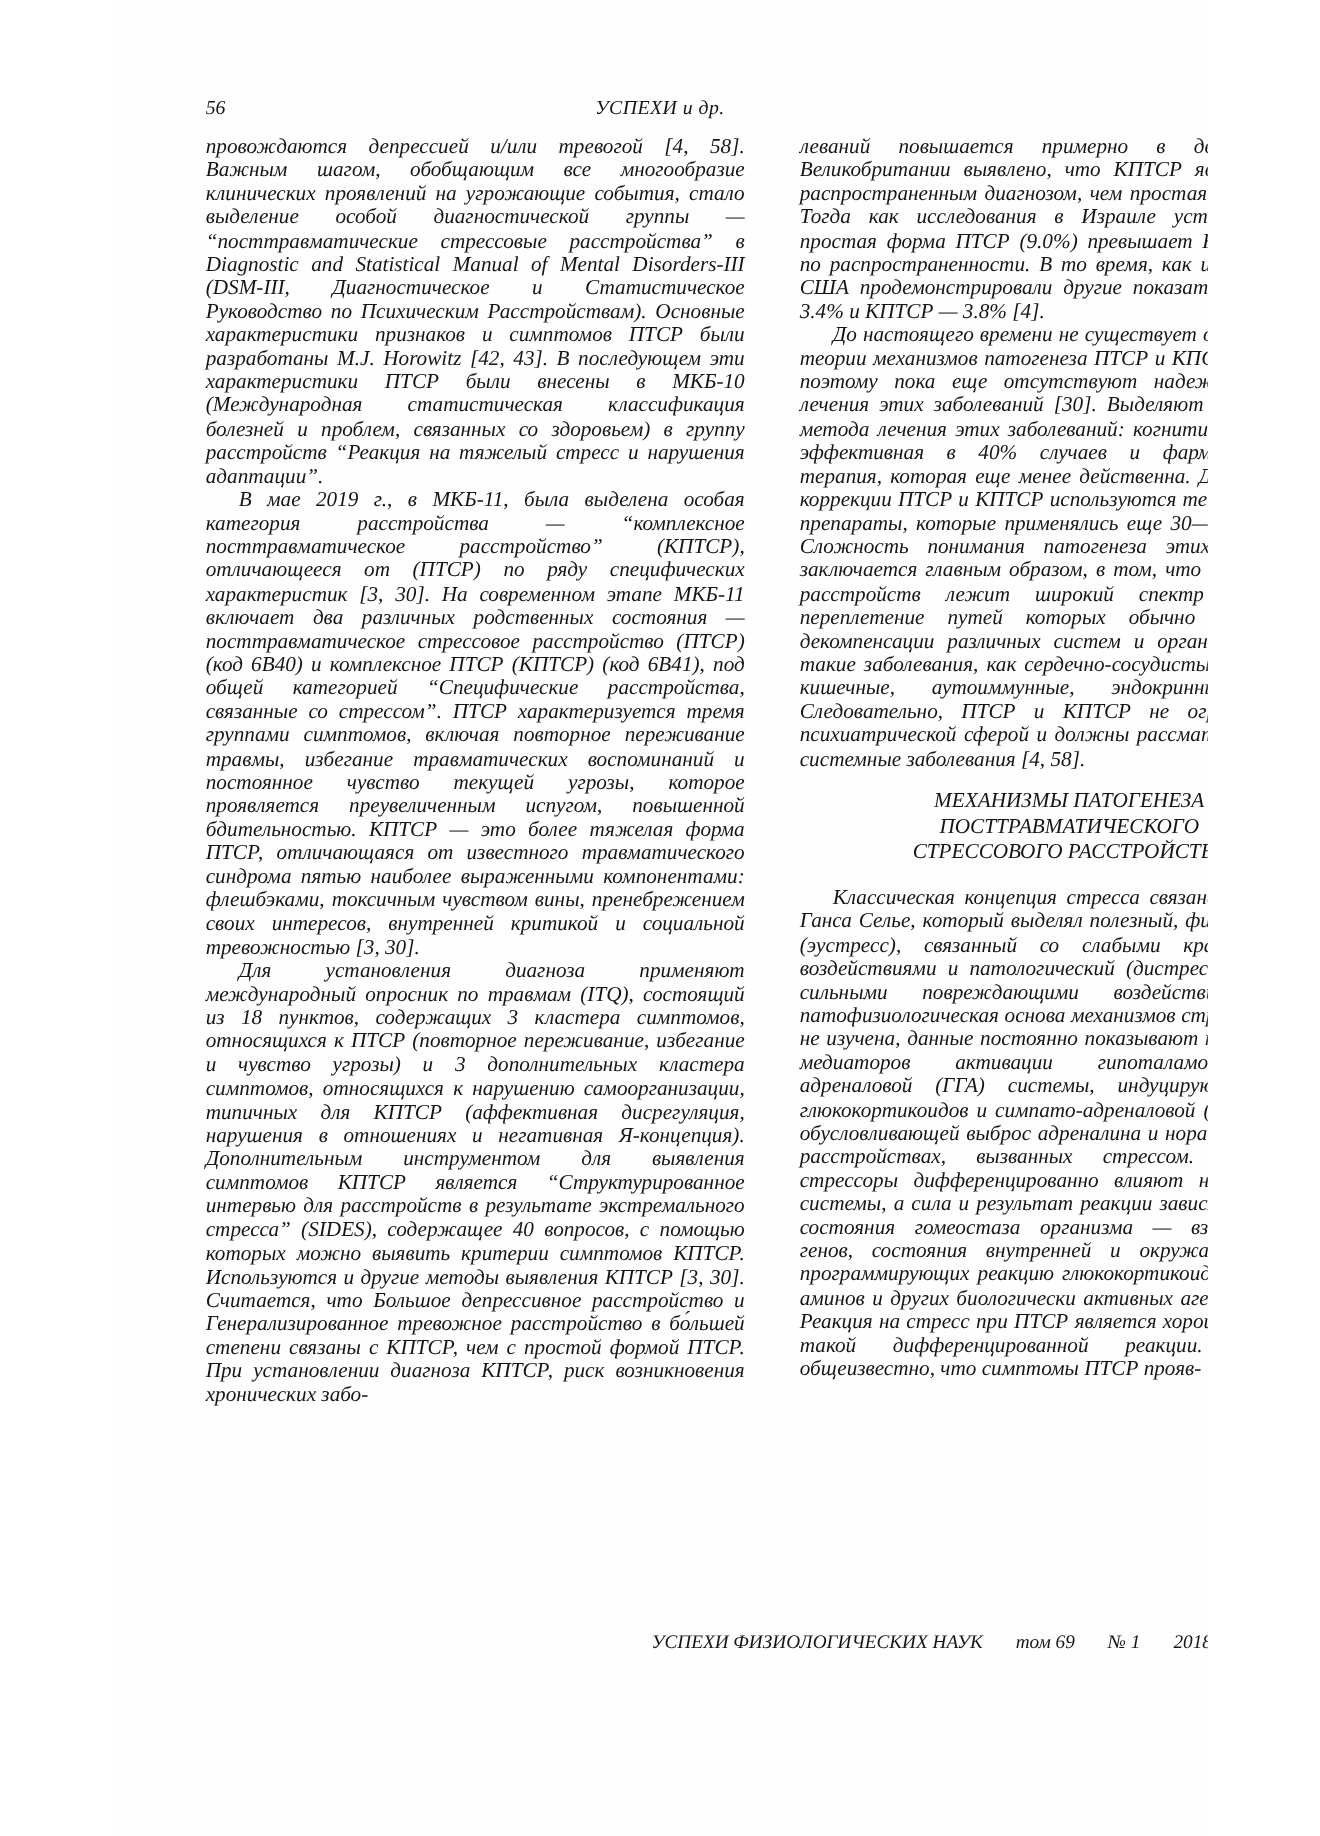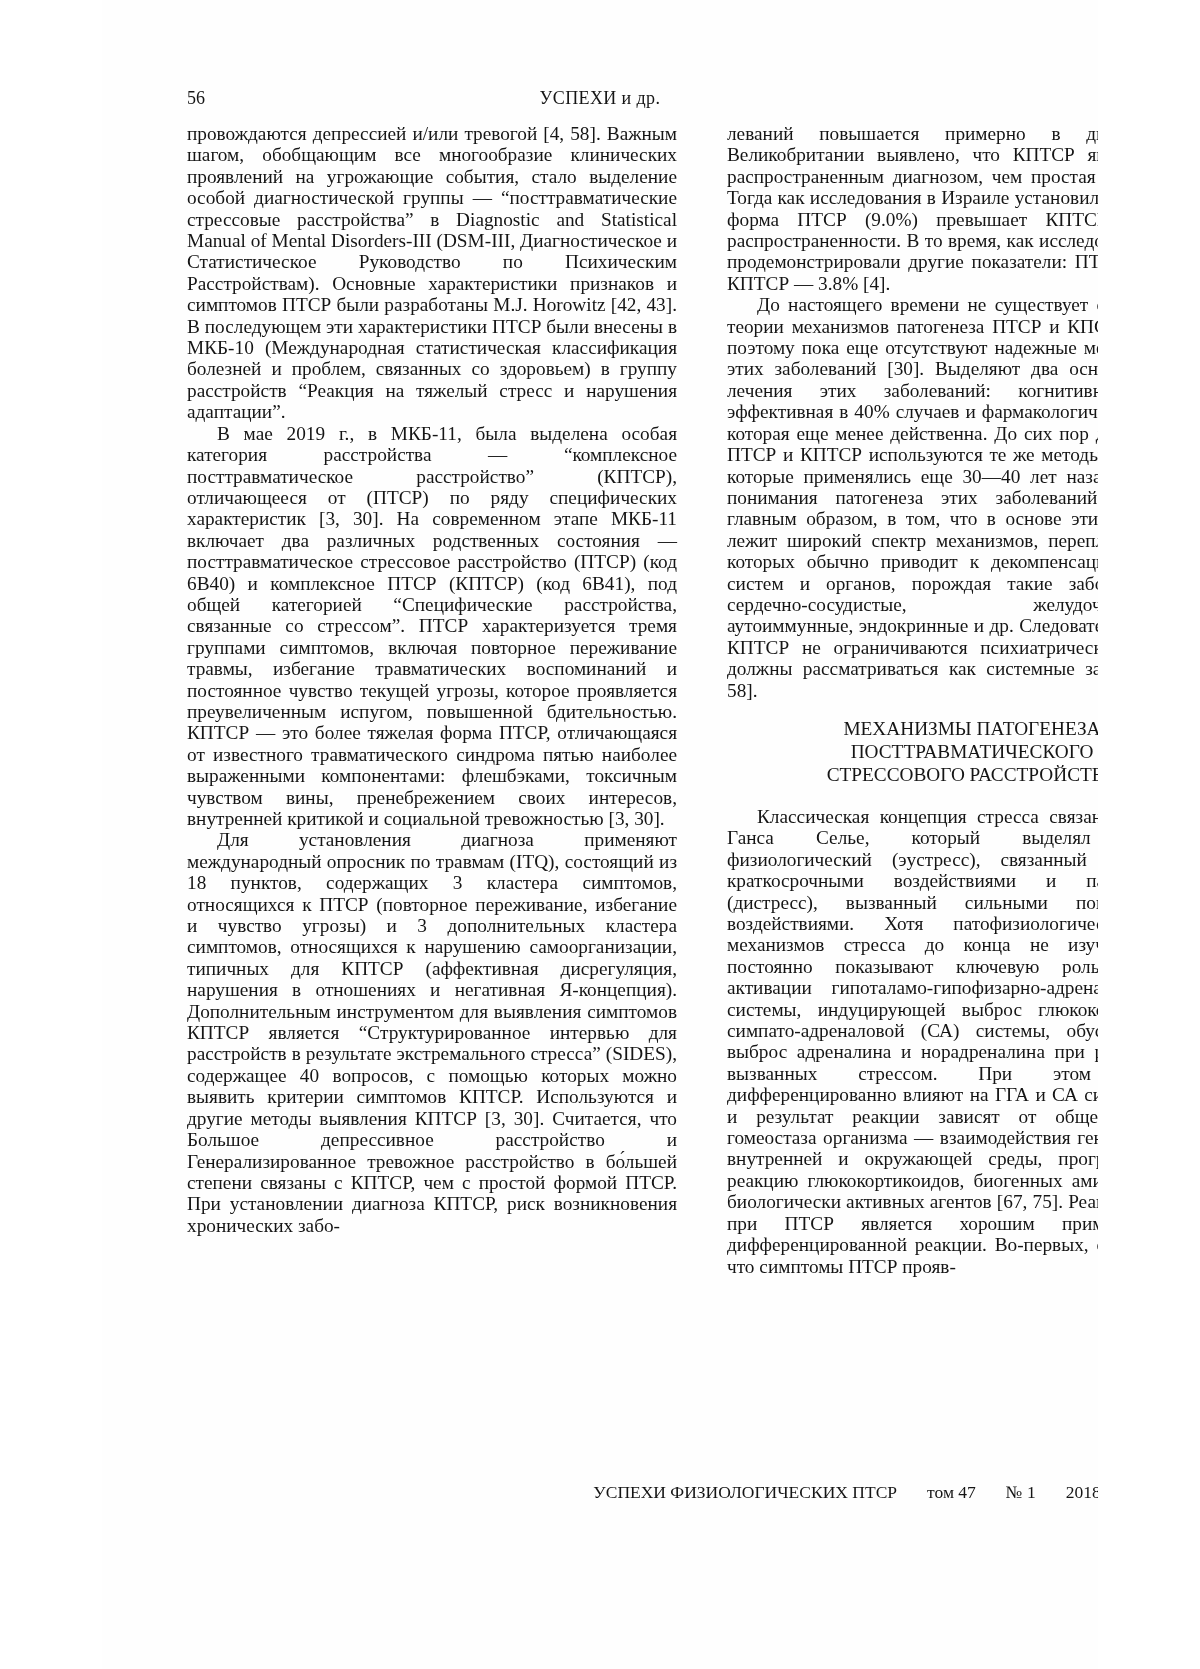--- a/index.html
+++ b/index.html
@@ -6,20 +6,21 @@
   html, body { margin: 0; padding: 0; background: #ffffff; }
   .page {
     position: relative;
     width: 996px;
     height: 1669px;
     margin: 0 auto;
     background: #fefefe;
     overflow: hidden;
     color: #151515;
     font-family: "Liberation Serif", "DejaVu Serif", serif;
+    font-style: italic;
   }
   .running-header {
     position: absolute;
     top: 88px;
     left: 85px;
     right: 85px;
     text-align: center;
     font-size: 18px;
     letter-spacing: 0.4px;
   }
@@ -92,19 +93,19 @@
       <p class="indent">До настоящего времени не существует общепринятой теории механизмов патогенеза ПТСР и КПСР. Возможно, поэтому пока еще отсутствуют надежные методы лечения этих заболеваний [30]. Выделяют два основных метода лечения этих заболеваний: когнитивная терапия, эффективная в 40% случаев и фармакологическая терапия, которая еще менее действенна. До сих пор для коррекции ПТСР и КПТСР используются те же методы и препараты, которые применялись еще 30—40 лет назад. Сложность понимания патогенеза этих заболеваний заключается главным образом, в том, что в основе этих расстройств лежит широкий спектр механизмов, переплетение путей которых обычно приводит к декомпенсации различных систем и органов, порождая такие заболевания, как сердечно-сосудистые, желудочно-кишечные, аутоиммунные, эндокринные и др. Следовательно, ПТСР и КПТСР не ограничиваются психиатрической сферой и должны рассматриваться как системные заболевания [4, 58].</p>
       <h2 class="section-heading">МЕХАНИЗМЫ ПАТОГЕНЕЗА
 ПОСТТРАВМАТИЧЕСКОГО
 СТРЕССОВОГО РАССТРОЙСТВА</h2>
       <p class="indent">Классическая концепция стресса связана с работами Ганса Селье, который выделял полезный, физиологический (эустресс), связанный со слабыми краткосрочными воздействиями и патологический (дистресс), вызванный сильными повреждающими воздействиями. Хотя патофизиологическая основа механизмов стресса до конца не изучена, данные постоянно показывают ключевую роль медиаторов активации гипоталамо-гипофизарно-адреналовой (ГГА) системы, индуцирующей выброс глюкокортикоидов и симпато-адреналовой (СА) системы, обусловливающей выброс адреналина и норадреналина при расстройствах, вызванных стрессом. При этом стрессоры дифференцированно влияют на ГГА и СА системы, а сила и результат реакции зависят от общего состояния гомеостаза организма — взаимодействия генов, состояния внутренней и окружающей среды, программирующих реакцию глюкокортикоидов, биогенных аминов и других биологически активных агентов [67, 75]. Реакция на стресс при ПТСР является хорошим примером такой дифференцированной реакции. Во-первых, общеизвестно, что симптомы ПТСР прояв-</p>
     </div>
 
   </div>
 
   <div class="footer">
-    <span>УСПЕХИ ФИЗИОЛОГИЧЕСКИХ ПТСР</span>
-    <span>том 47</span>
+    <span>УСПЕХИ ФИЗИОЛОГИЧЕСКИХ НАУК</span>
+    <span>том 69</span>
     <span>№ 1</span>
     <span>2018</span>
   </div>
 
 </div>
 
 </body></html>

